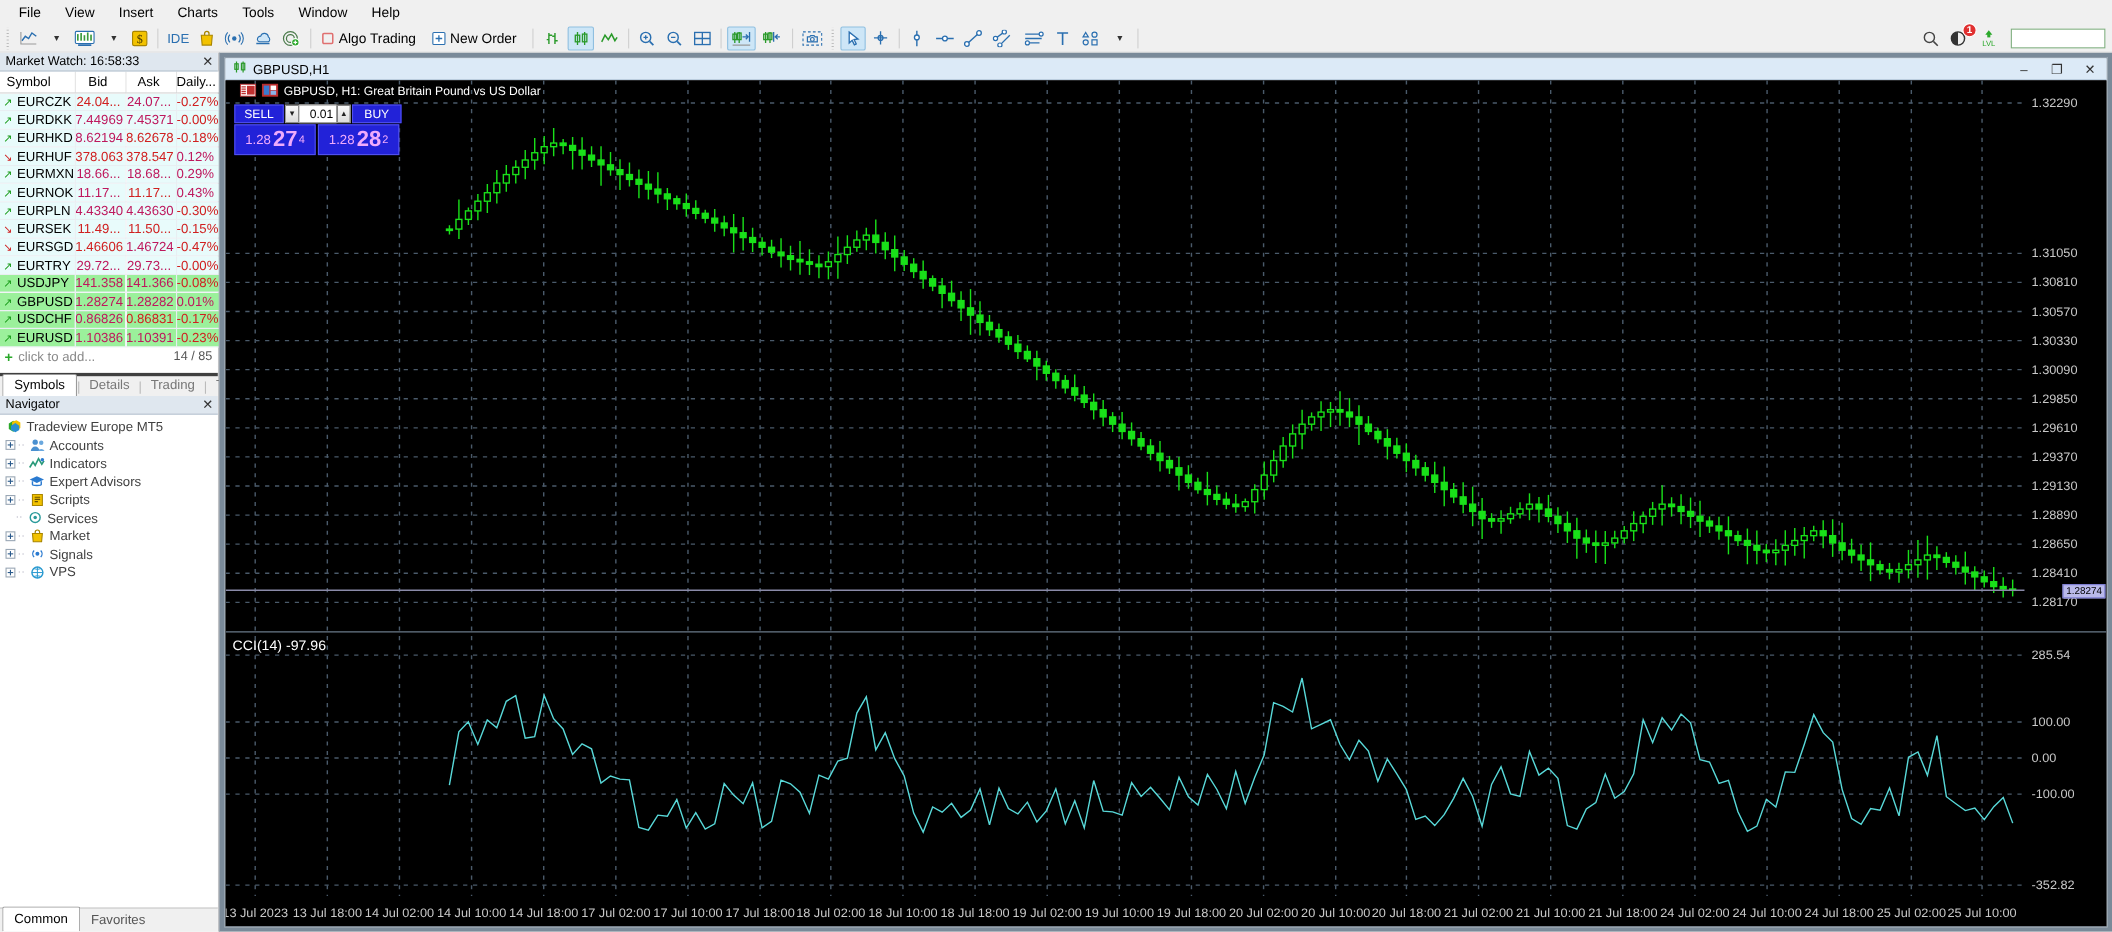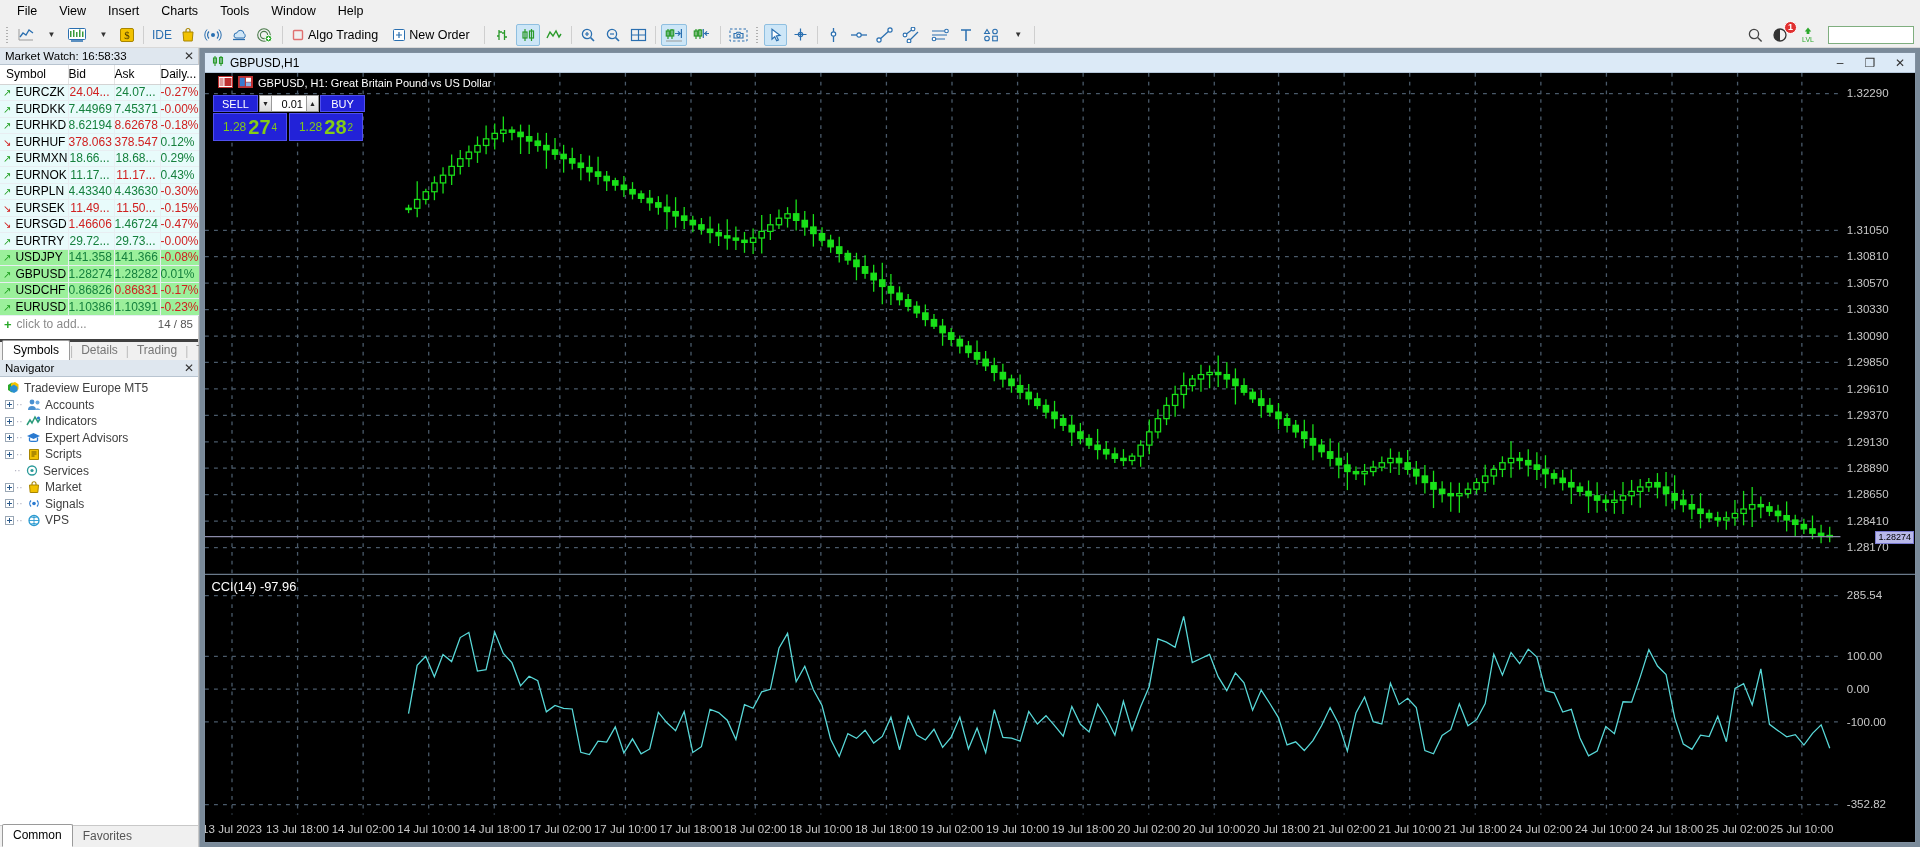--- a/index.html
+++ b/index.html
@@ -79,32 +79,32 @@
 
   
   #marketwatch { height: 312px; display: flex; flex-direction: column;
     background: #fff; border-right: 1px solid #c8c8c8; }
   .mw-table { width: 100%; border-collapse: collapse; font-size: 12px; table-layout: fixed; }
   .mw-table th {
     background: #fff; border-bottom: 1px solid #d4d4d4; border-right: 1px solid #e4e4e4;
     font-weight: normal; height: 19px; color: #000; font-size: 12px;
   }
   .mw-table th.sym { text-align: left; padding-left: 6px; }
-  .mw-table th.num { text-align: left; padding-right: 4px; }
+  .mw-table th.num { text-align: center; padding-right: 4px; }
   .mw-table td {
     height: 16.5px; border-bottom: 1px solid #e8eef2; border-right: 1px solid #e8eef2;
     font-size: 12px; overflow: hidden; white-space: nowrap;
   }
   .mw-table td.sym { padding-left: 3px; color: #000; }
   .mw-table td.num { text-align: right; padding-right: 4px; }
   tr.cyan td { background: #e8fbfb; }
   tr.green td { background: #9bf09b; }
   .arr-up { color: #1a9c1a; font-size: 10px; margin-right: 4px; }
   .arr-dn { color: #d02020; font-size: 10px; margin-right: 4px; }
-  .v-up { color: #15803d; }
+  .v-up { color: #be185d; }
   .v-dn { color: #d02020; }
   .mw-add {
     height: 17px; display: flex; align-items: center;
     color: #8a8a8a; font-size: 12px; padding-left: 4px; background: #fff;
   }
   .mw-add .plus { color: #2aa82a; font-weight: bold; margin-right: 5px; font-size: 13px; }
   .mw-count {
     margin-left: auto; color: #555; font-size: 11.5px; padding-right: 5px;
   }
   .mw-spacer { flex: 1; background: #fff; }
@@ -189,21 +189,21 @@
     width: 13px; background: linear-gradient(#fafafa,#dcdcdc); border: 1px solid #9a9a9a;
     display: flex; align-items: center; justify-content: center; font-size: 7px; color: #222;
   }
   .oct-vol-input {
     flex: 1; background: #fff; border: 1px solid #9a9a9a; border-left: none; border-right: none;
     font-size: 11px; text-align: right; padding-right: 3px; color: #000;
     display: flex; align-items: center; justify-content: flex-end;
   }
   .oct-prices { display: flex; margin-top: 1px; }
   .oct-price {
-    width: 74px; height: 28px; background: #2222d8; color: #84cc16;
+    width: 74px; height: 28px; background: #2222d8; color: #f0abfc;
     display: flex; align-items: center; justify-content: center;
     font-size: 12px; border: 1px solid #5050ee;
   }
   .oct-price .big { font-size: 20px; font-weight: bold; line-height: 20px; margin-left: 2px; }
   .oct-price .sup { font-size: 10px; vertical-align: super; margin-left: 1px; }
   .oct-price + .oct-price { margin-left: 2px; }
 
   
   .price-tag {
     position: absolute; right: 1px; background: #b9b9ea; color: #000;

